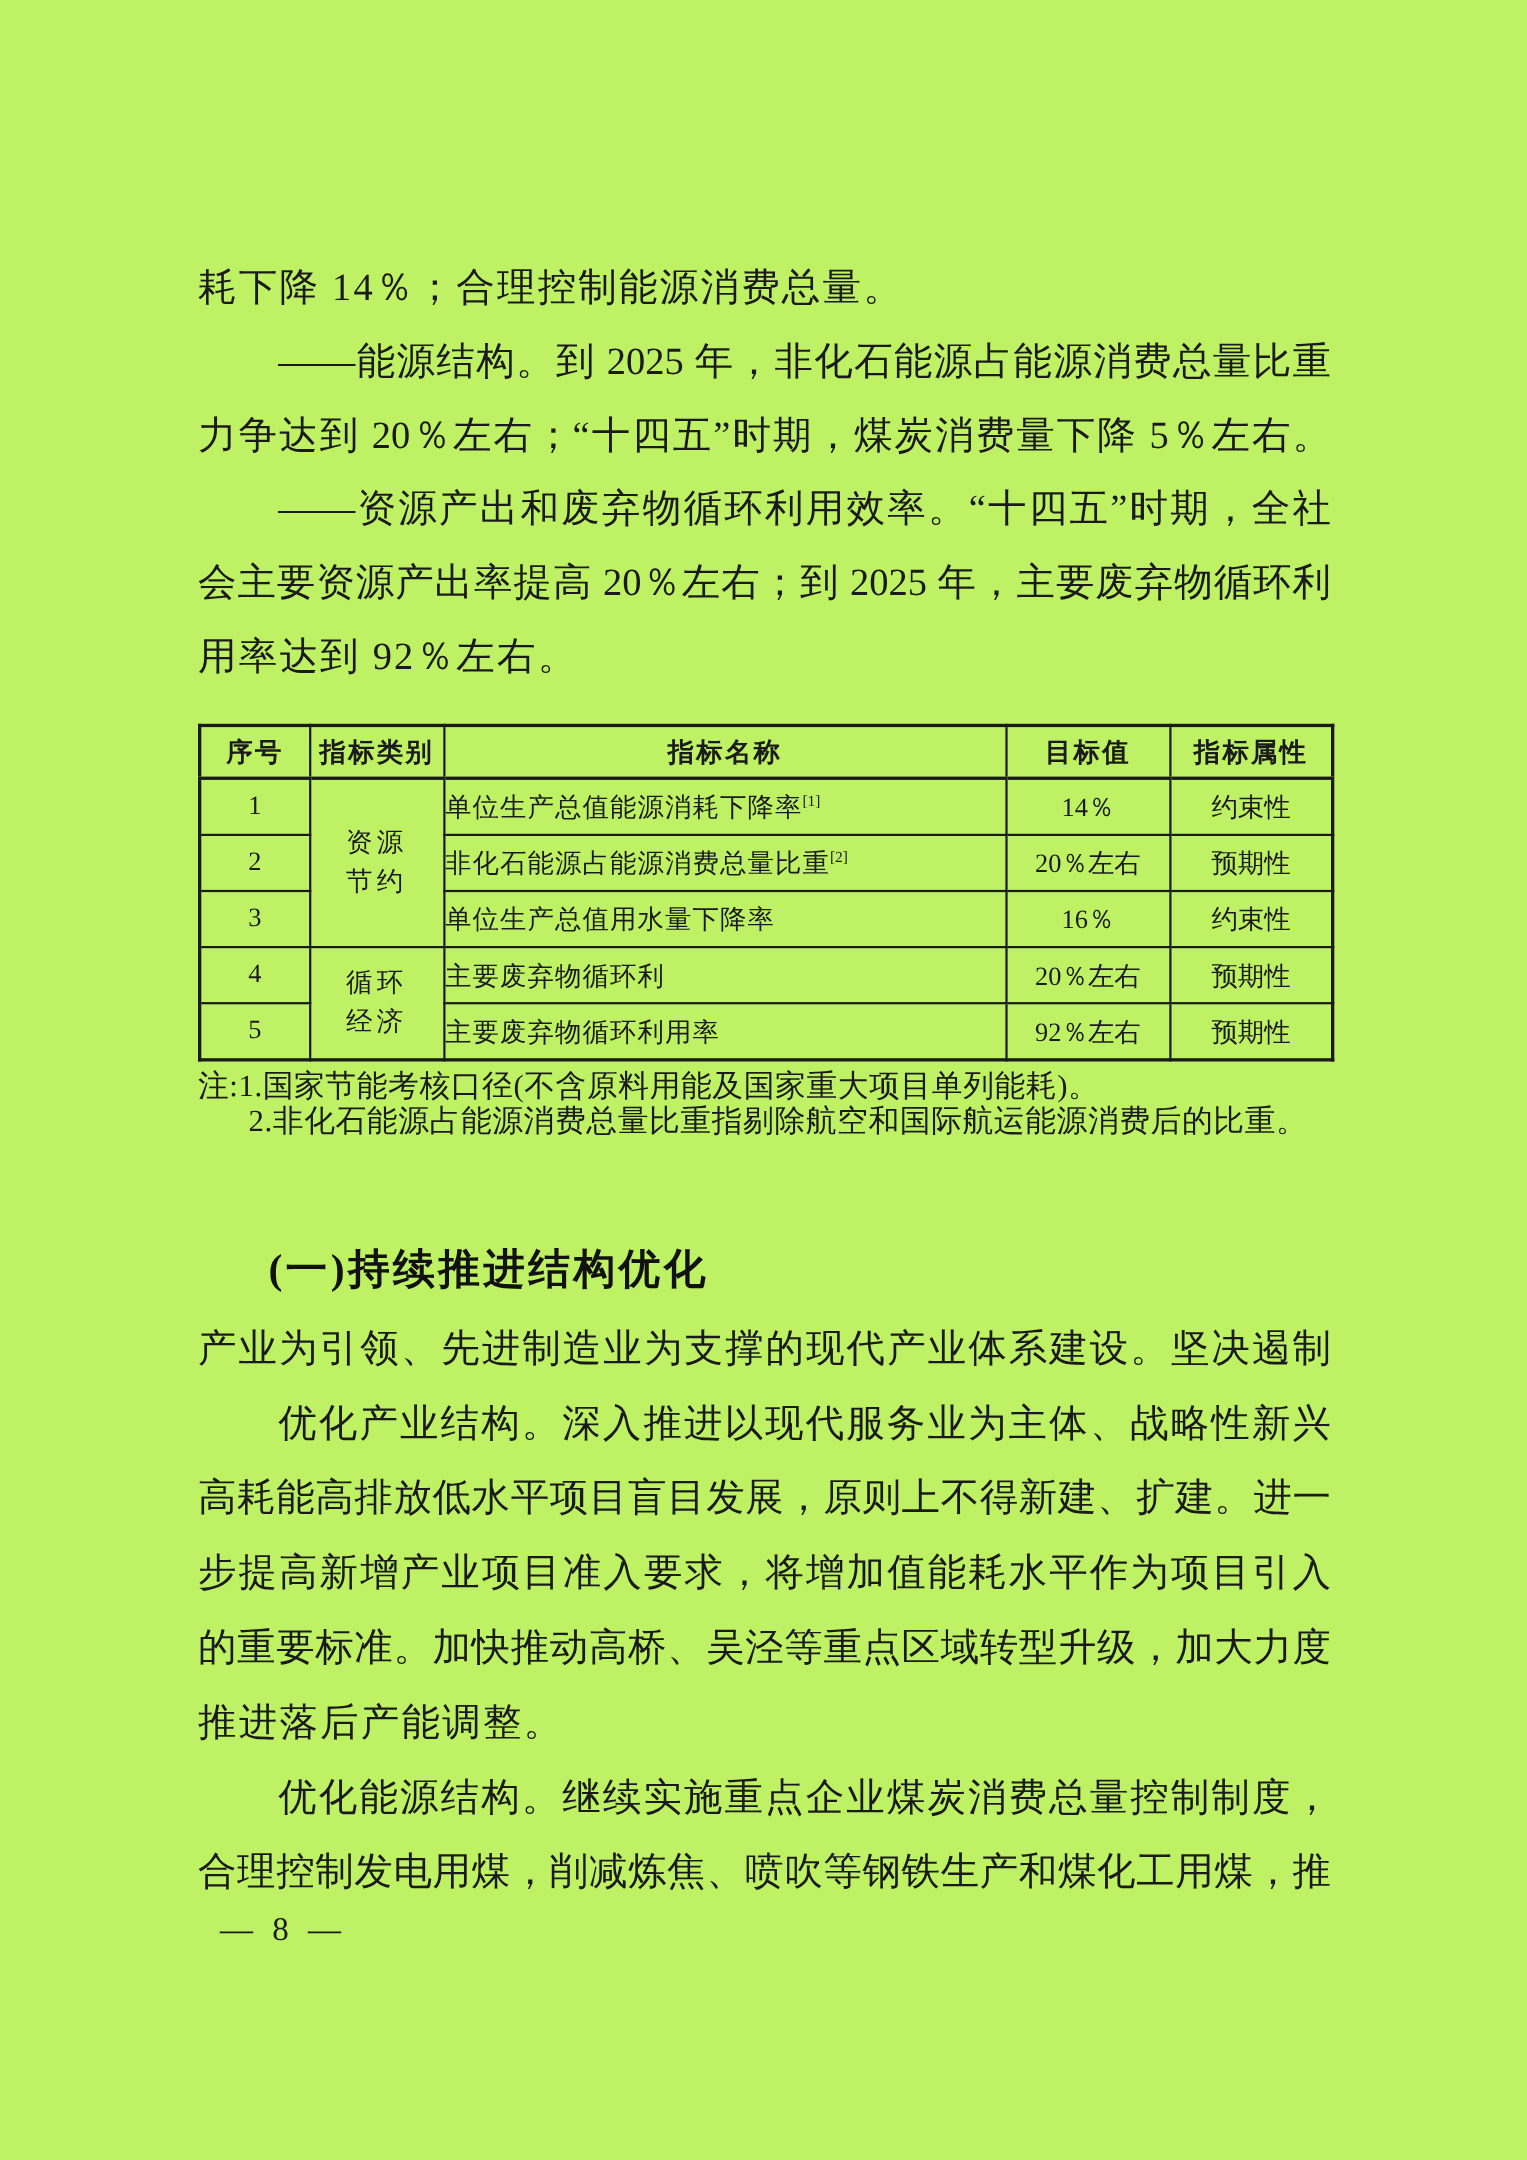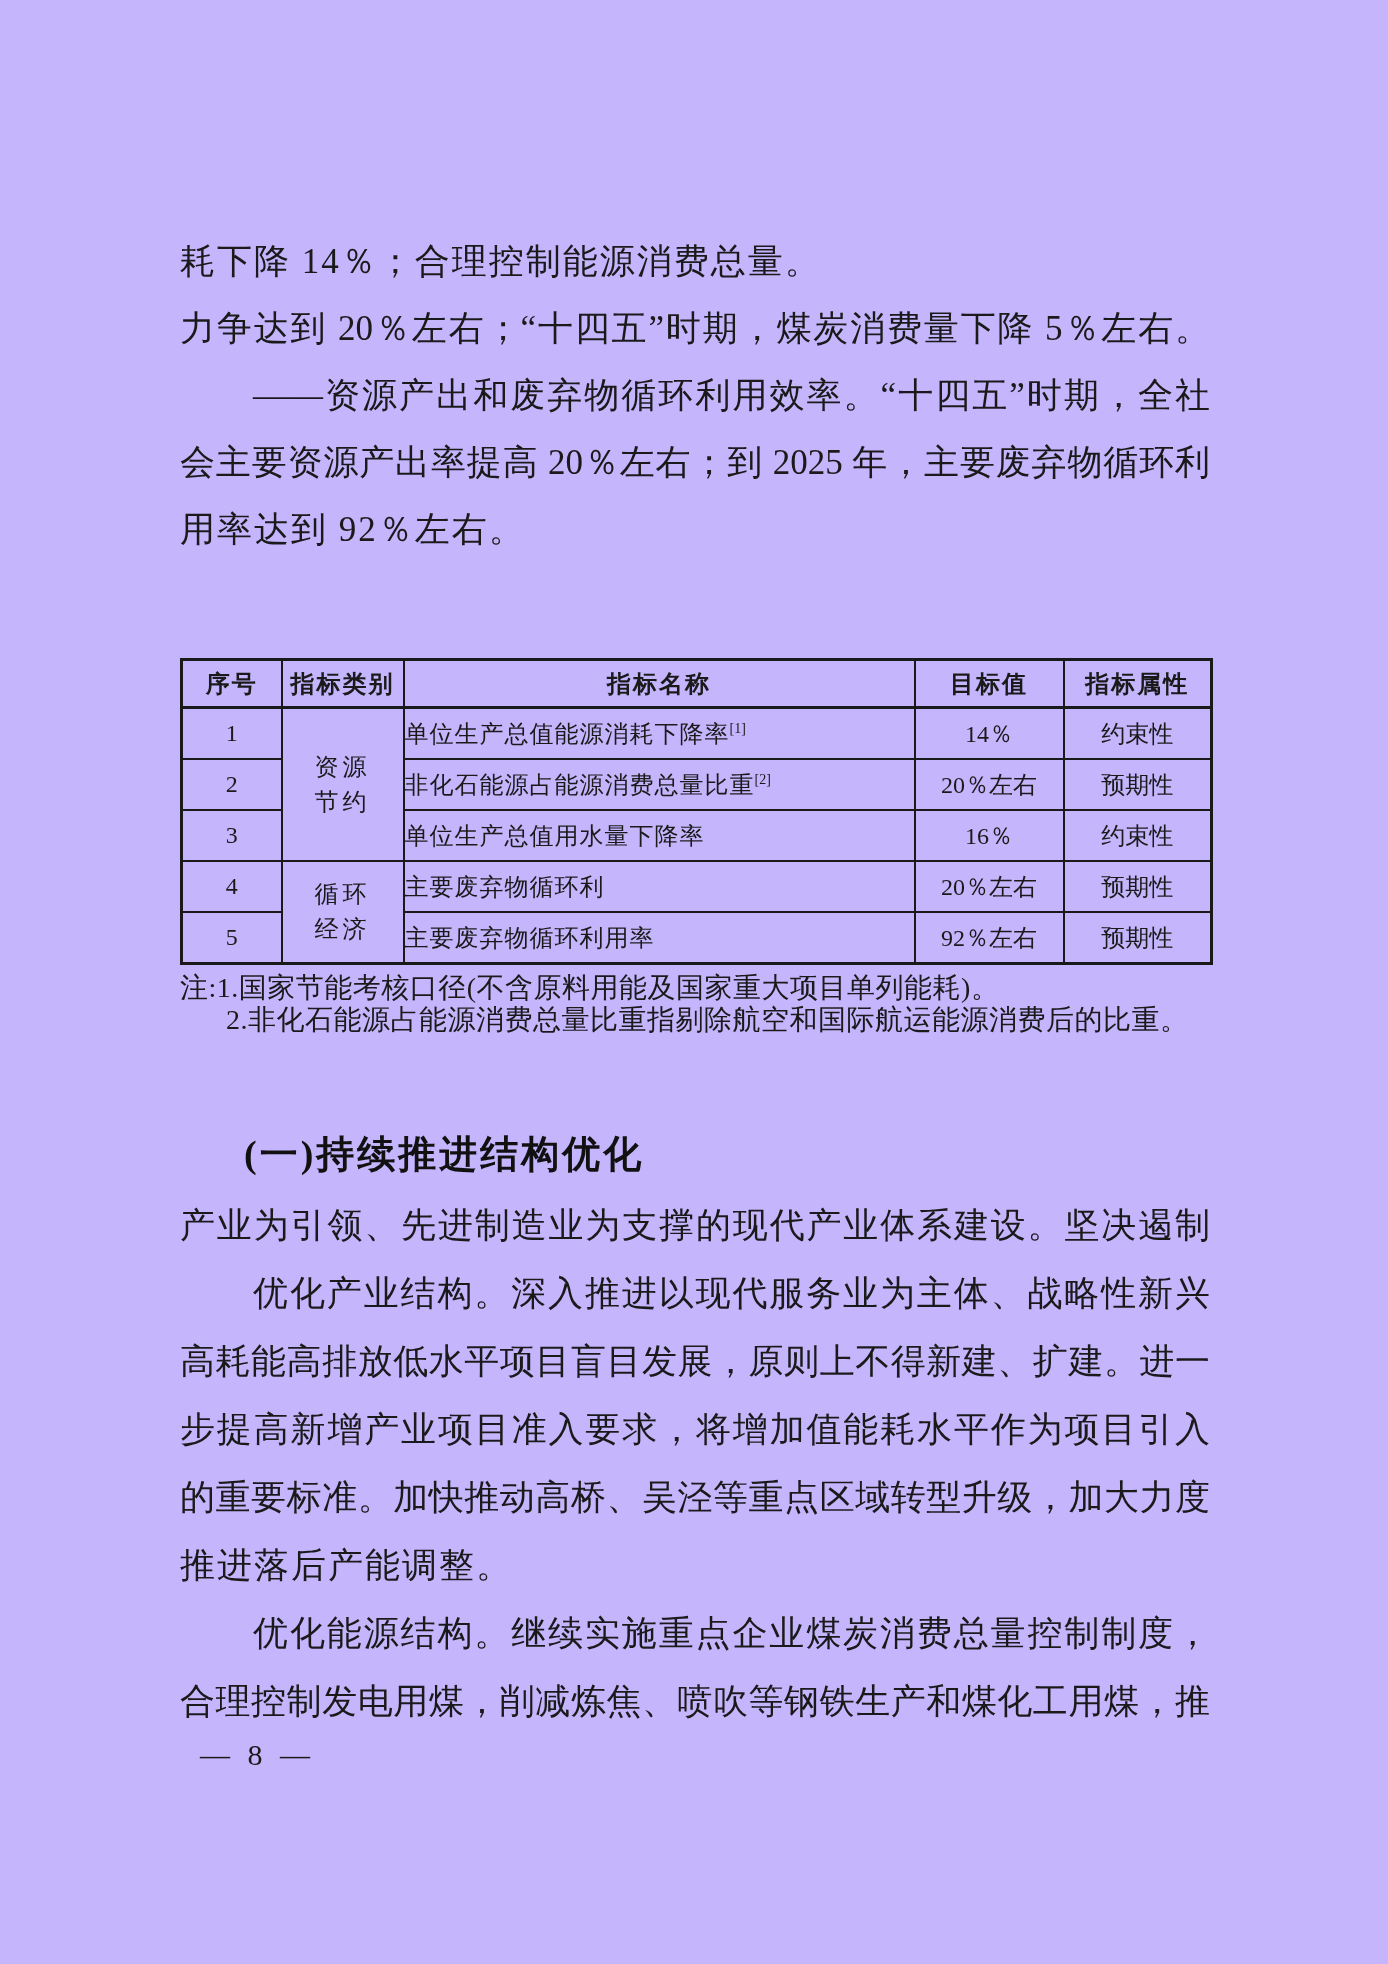--- a/index.html
+++ b/index.html
@@ -4,21 +4,21 @@
 <style>
   html, body {
     margin: 0;
     padding: 0;
     background: #ffffff;
   }
   .page {
     position: relative;
     width: 1388px;
     height: 1964px;
-    background: #c4b5fd;
+    background: #bef264;
     color: #1a1a1a;
     font-family: "Liberation Serif", "DejaVu Serif", serif;
     overflow: hidden;
   }
 
   
   .textblock {
     position: absolute;
     left: 180px;
     width: 1030px;
@@ -137,20 +137,21 @@
     color: #1a1a1a;
   }
 </style>
 </head>
 <body>
 
 <div class="page">
 
   <div class="textblock textblock-top">
     <div class="tline">耗下降 14％；合理控制能源消费总量。</div>
+    <div class="tline full indent">——能源结构。到 2025 年，非化石能源占能源消费总量比重</div>
     <div class="tline full">力争达到 20％左右；“十四五”时期，煤炭消费量下降 5％左右。</div>
     <div class="tline full indent">——资源产出和废弃物循环利用效率。“十四五”时期，全社</div>
     <div class="tline full">会主要资源产出率提高 20％左右；到 2025 年，主要废弃物循环利</div>
     <div class="tline">用率达到 92％左右。</div>
   </div>
 
   <table class="indicators">
     <colgroup>
       <col style="width:100px">
       <col style="width:122px">

